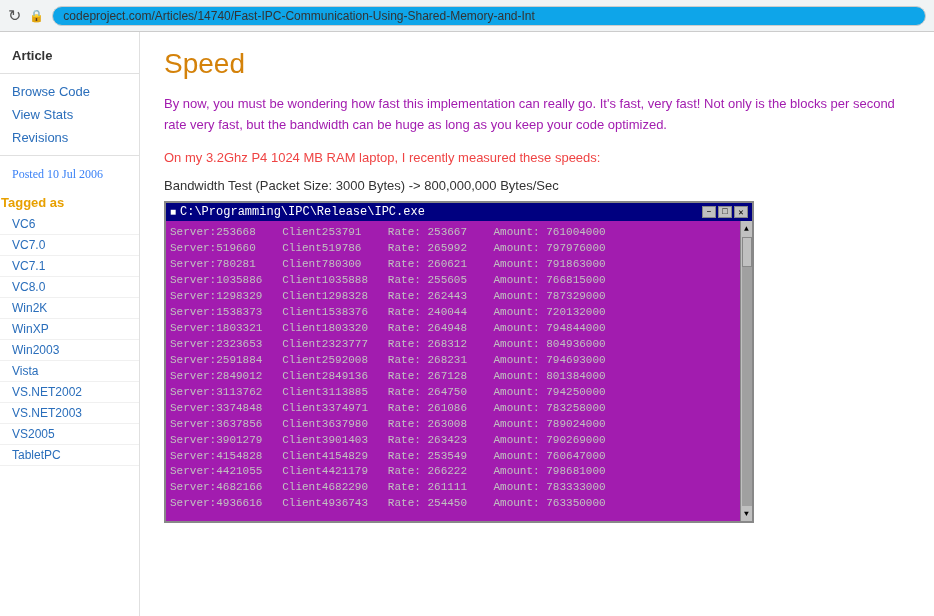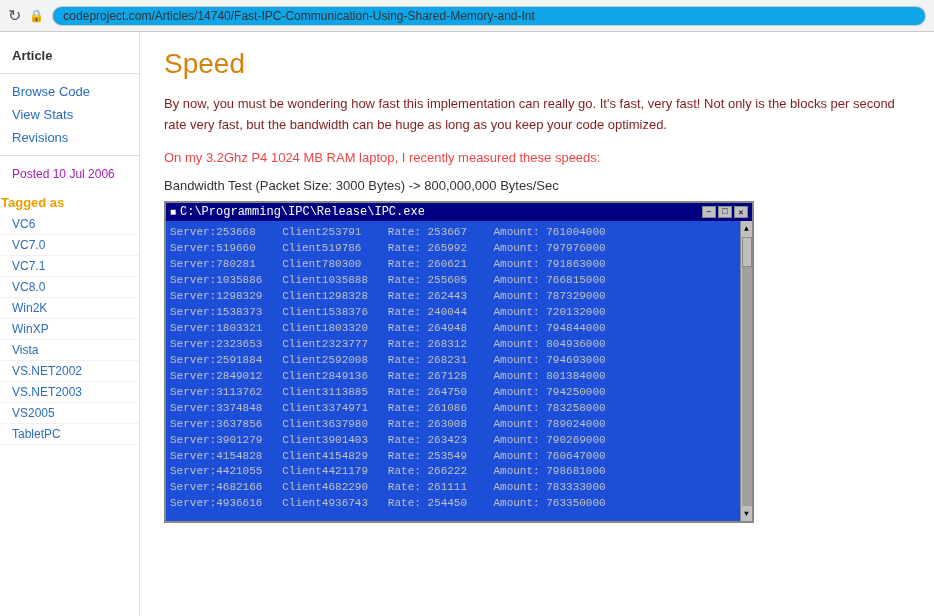--- a/index.html
+++ b/index.html
@@ -23,36 +23,36 @@
       padding: 10px 0; background: #fff; overflow-y: auto;
     }
     .sidebar-section-label {
       font-weight: bold; font-size: 13px; padding: 6px 12px 4px 12px; color: #333;
     }
     .sidebar-link {
       display: block; padding: 4px 12px; color: #2a6ebb; text-decoration: none; font-size: 13px;
       cursor: pointer;
     }
     .sidebar-divider { border: none; border-top: 1px solid #e0e0e0; margin: 6px 0; }
-    .sidebar-posted { padding: 4px 12px; font-size: 12px; color: #a21caf; line-height: 1.4; }
+    .sidebar-posted { padding: 4px 12px; font-size: 12px; color: #3b82f6; line-height: 1.4; font-family: Liberation Serif, serif; }
     .sidebar-tagged { font-weight: bold; font-size: 13px; color: #e8a000; padding: 8px 12px 4px 1px; }
     .sidebar-tag {
       display: block; padding: 3px 12px; color: #2a6ebb; font-size: 12px;
       cursor: pointer; border-bottom: 1px solid #f0f0f0;
     }
 
     .content {
       flex: 1; padding: 16px 24px; overflow-y: auto; background: #fff;
     }
 
     .page-title {
       font-size: 28px; font-weight: normal; color: #d4820a; margin-bottom: 14px;
     }
 
-    .intro-text { font-size: 13px; line-height: 1.6; color: #7f1d1d; margin-bottom: 12px; }
+    .intro-text { font-size: 13px; line-height: 1.6; color: #a21caf; margin-bottom: 12px; }
 
     .speed-text { font-size: 13px; color: #ef4444; margin-bottom: 10px; line-height: 1.6; }
 
     .bandwidth-label { font-size: 13px; color: #333; margin-bottom: 8px; }
 
     .console-wrapper {
       border: 2px solid #888; display: inline-block; width: 590px;
       font-family: 'Courier New', monospace;
     }
 
@@ -63,21 +63,21 @@
     .console-titlebar-left { display: flex; align-items: center; gap: 4px; }
     .console-titlebar-icon { font-size: 10px; }
     .console-controls { display: flex; gap: 2px; }
     .console-btn {
       background: #c0c0c0; border: 1px solid #888; width: 14px; height: 12px;
       font-size: 9px; display: flex; align-items: center; justify-content: center;
       color: #000; cursor: pointer;
     }
 
     .console-body {
-      background: #1d4ed8; color: #c0c0c0; padding: 4px; font-size: 11px;
+      background: #a21caf; color: #c0c0c0; padding: 4px; font-size: 11px;
       line-height: 1.45; height: 300px; overflow: hidden; position: relative;
     }
     .console-body-inner { padding-right: 12px; }
     .console-scrollbar {
       position: absolute; right: 0; top: 0; bottom: 0; width: 12px;
       background: #c0c0c0; border-left: 1px solid #888;
       display: flex; flex-direction: column; align-items: center;
     }
     .scroll-arrow { font-size: 8px; cursor: pointer; padding: 2px 0; color: #000; }
     .scroll-track { flex: 1; background: #a0a0a0; width: 10px; position: relative; }
@@ -103,20 +103,21 @@
     <a class="sidebar-link">Revisions</a>
     <hr class="sidebar-divider">
     <div class="sidebar-posted">Posted 10 Jul 2006</div>
     <div class="sidebar-tagged">Tagged as</div>
     <a class="sidebar-tag">VC6</a>
     <a class="sidebar-tag">VC7.0</a>
     <a class="sidebar-tag">VC7.1</a>
     <a class="sidebar-tag">VC8.0</a>
     <a class="sidebar-tag">Win2K</a>
     <a class="sidebar-tag">WinXP</a>
+    <a class="sidebar-tag">Win2003</a>
     <a class="sidebar-tag">Vista</a>
     <a class="sidebar-tag">VS.NET2002</a>
     <a class="sidebar-tag">VS.NET2003</a>
     <a class="sidebar-tag">VS2005</a>
     <a class="sidebar-tag">TabletPC</a>
   </div>
 
   <div class="content">
     <h1 class="page-title">Speed</h1>
 

